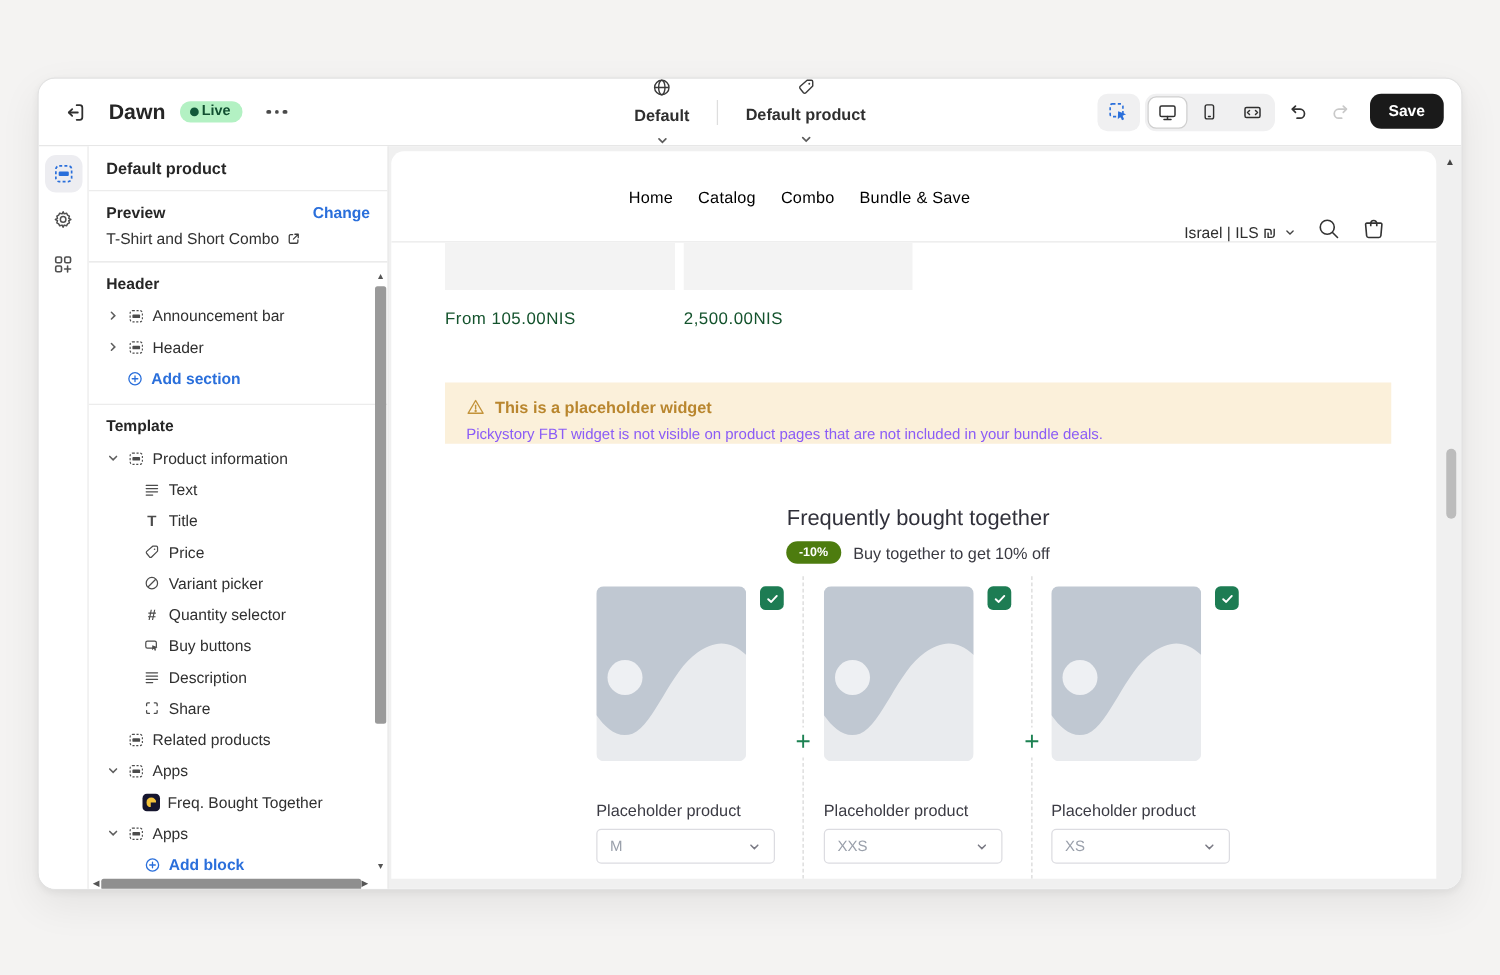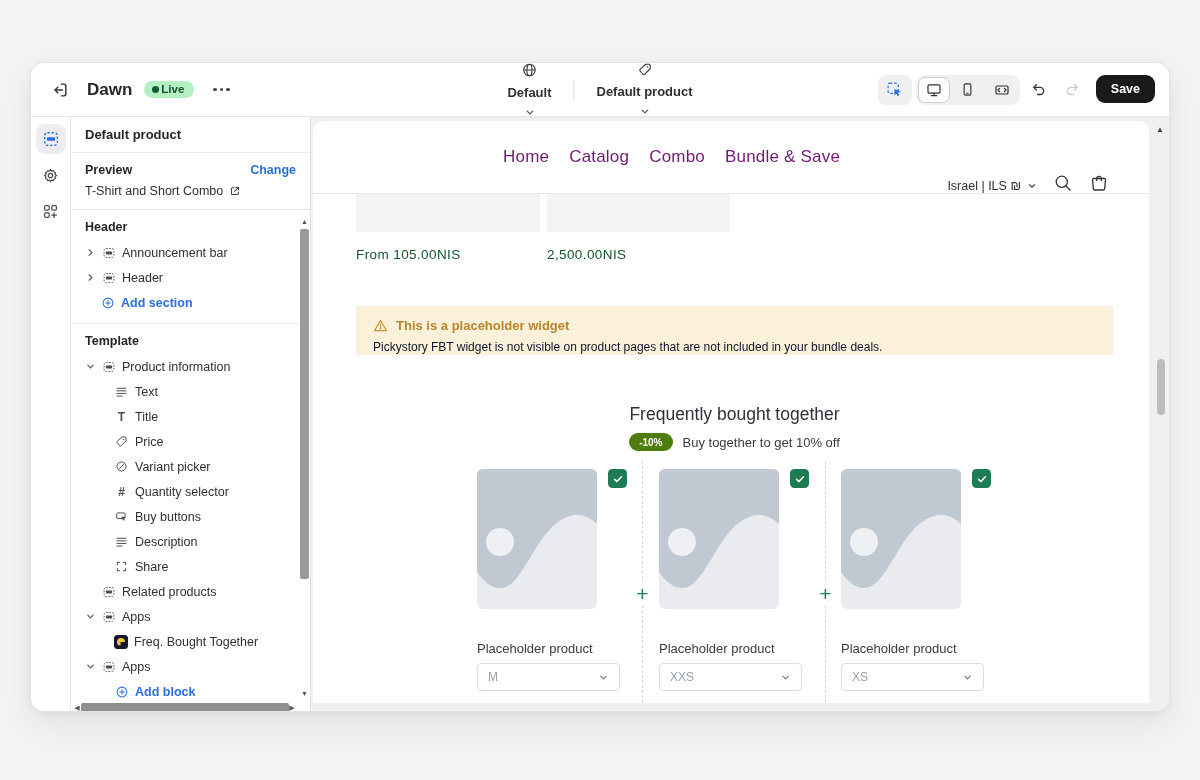--- a/index.html
+++ b/index.html
@@ -90,34 +90,34 @@
   .storefront{position:absolute;left:2px;top:4px;width:836px;height:582px;background:#fff;
     border-radius:10px 10px 0 0;overflow:hidden;}
   .pv-scroll-up{position:absolute;right:3px;top:8px;width:12px;color:#454545;font-size:8px;
     text-align:center;cursor:pointer;}
   .pv-thumb{position:absolute;right:4px;top:242px;width:8px;height:56px;background:#bcbcbc;
     border-radius:4px;cursor:pointer;}
 
   
   .sf-nav{height:73px;border-bottom:1px solid #e9e9e9;position:relative;}
   .sf-links{position:absolute;left:190px;top:0;height:100%;display:flex;align-items:center;gap:20px;}
-  .sf-link{font-size:17px;color:#701a75;cursor:pointer;letter-spacing:.2px;}
+  .sf-link{font-size:13px;color:#000000;cursor:pointer;letter-spacing:.2px;}
   .sf-right{position:absolute;right:40px;top:0;height:100%;display:flex;align-items:flex-end;gap:16px;}
   .sf-locale{display:flex;align-items:center;gap:6px;font-size:12.5px;color:#2f2f2f;cursor:pointer;}
 
   
   .sf-thumb{position:absolute;background:#f3f3f3;height:38px;top:73px;}
   .sf-price{position:absolute;top:126px;font-size:13.5px;color:#14532d;letter-spacing:.4px;}
 
   
   .banner{position:absolute;left:43px;top:185px;width:757px;height:49px;background:#fbf0da;
     padding:12px 17px;}
   .banner-title{display:flex;align-items:center;gap:8px;font-size:13px;font-weight:600;
     color:#b9862e;}
-  .banner-body{margin-top:7px;font-size:12px;color:#0f172a;}
+  .banner-body{margin-top:7px;font-size:12px;color:#8b5cf6;}
 
   
   .fbt-title{position:absolute;left:43px;top:283px;width:757px;text-align:center;
     font-size:17.5px;color:#30303a;}
   .fbt-subrow{position:absolute;left:43px;top:312px;width:757px;display:flex;
     justify-content:center;align-items:center;gap:10px;}
   .fbt-badge{background:#4d7c0f;color:#fff;font-size:10px;font-weight:700;
     border-radius:10px;padding:3.5px 10px;}
   .fbt-subtitle{font-size:13px;color:#3a3a42;}
 

